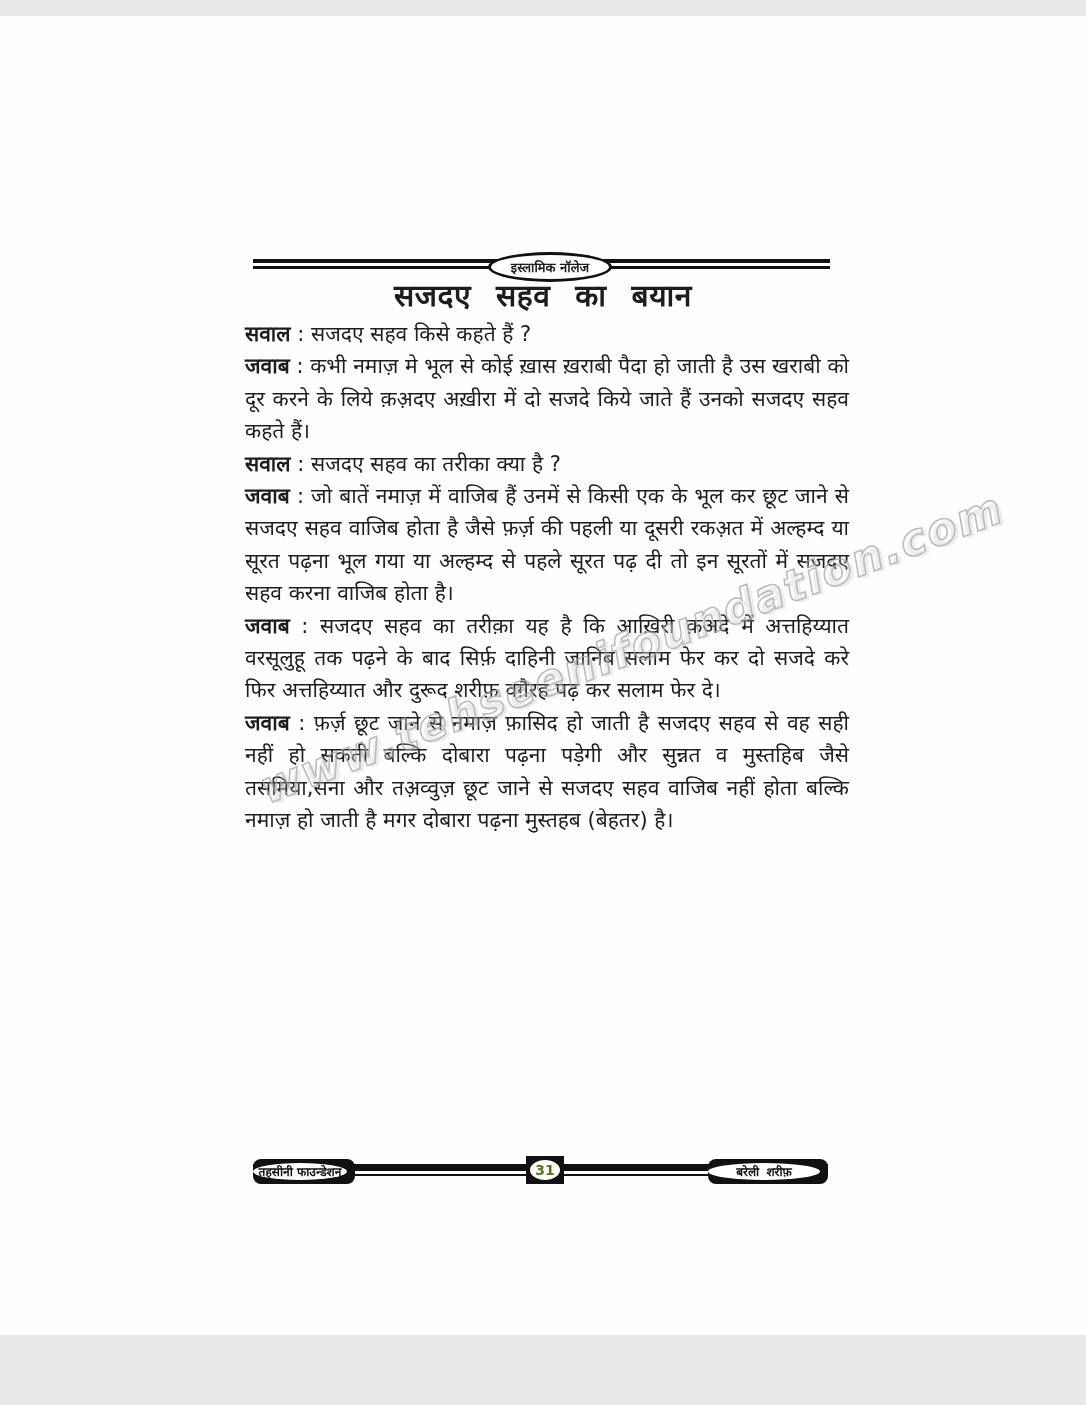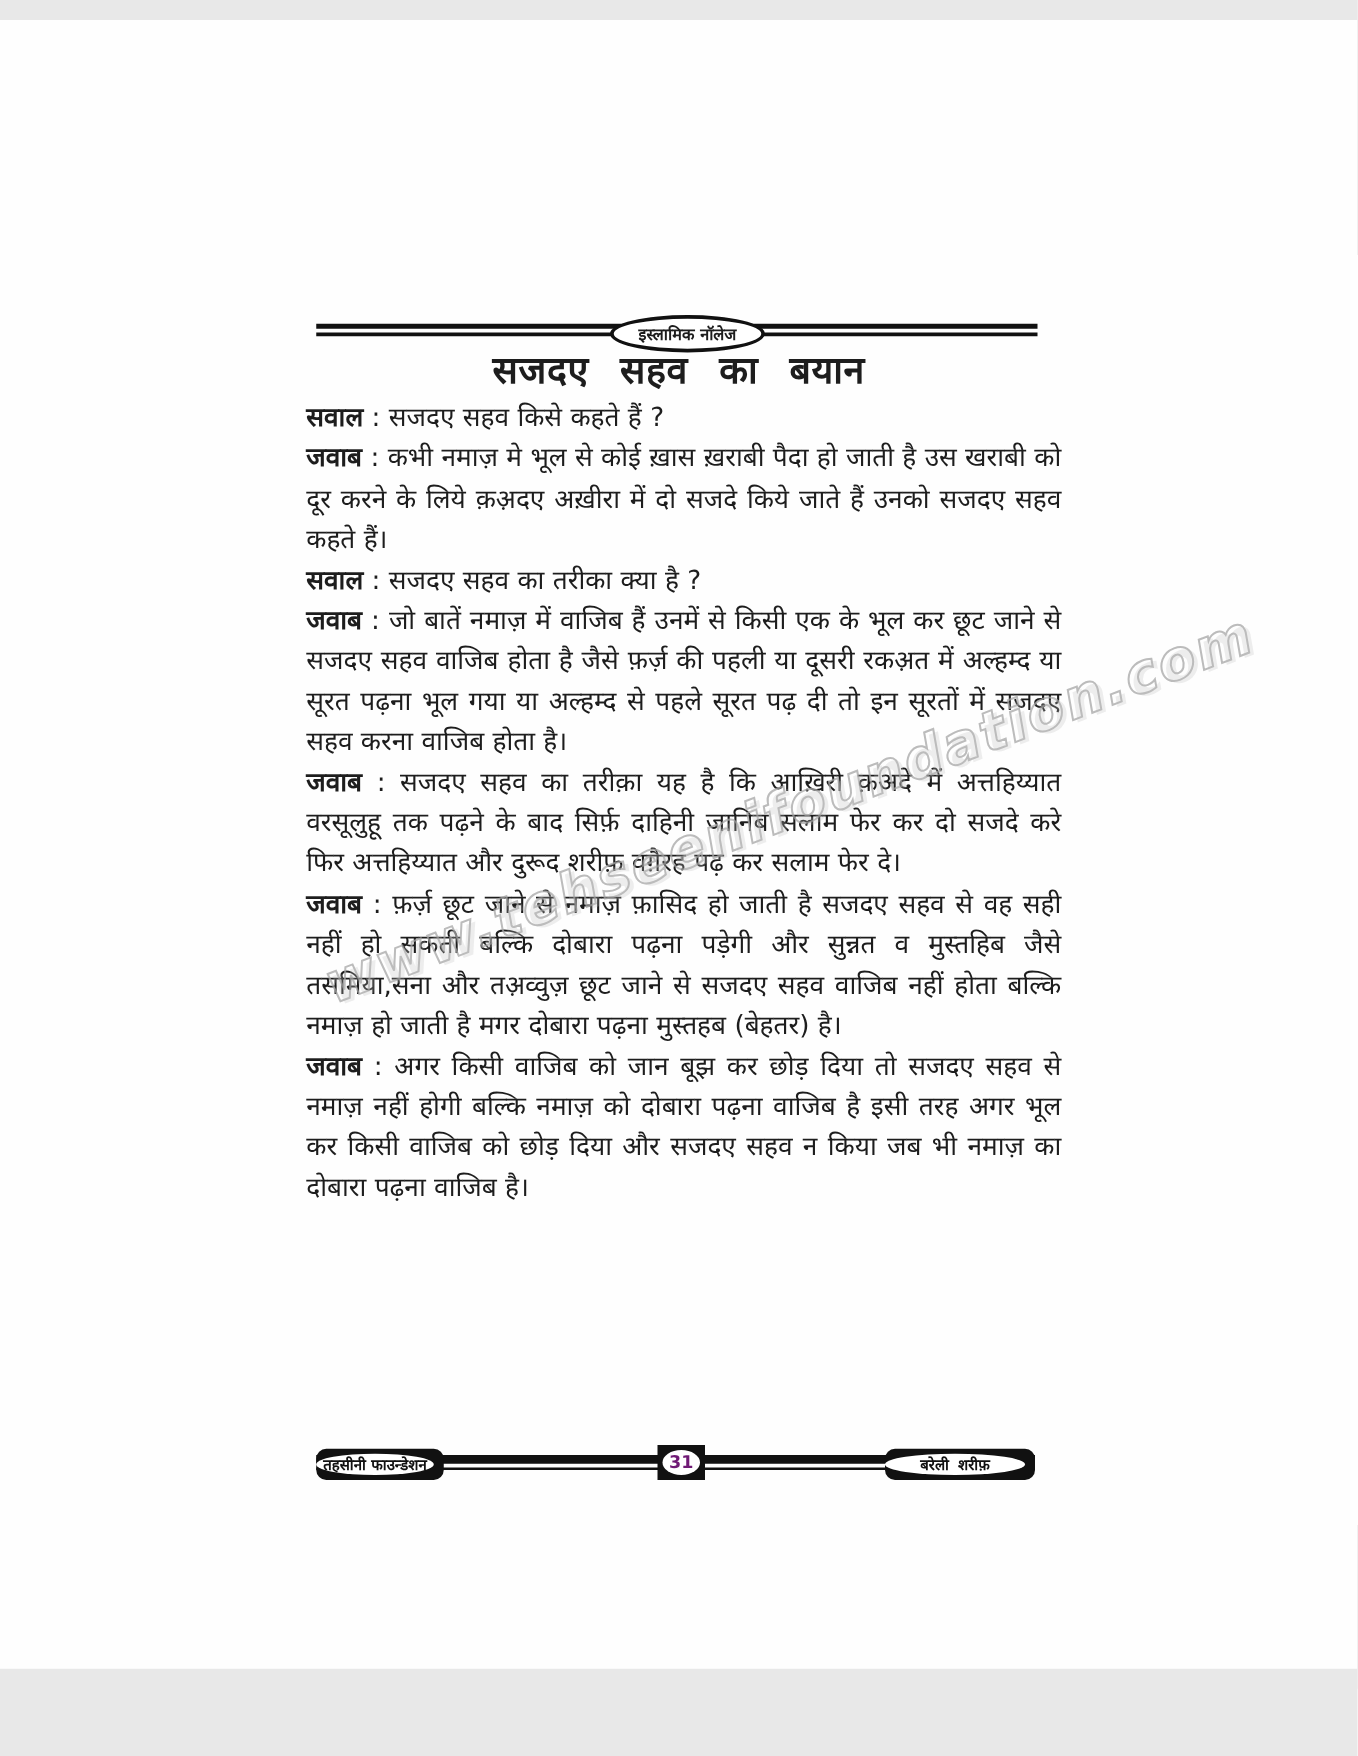--- a/index.html
+++ b/index.html
@@ -114,21 +114,21 @@
     background: #111;
     display: flex; align-items: center; justify-content: center;
     z-index: 2;
   }
   .footer-page-badge .pill-inner {
     background: #fff;
     border-radius: 50%;
     width: 30px; height: 20px;
     display: flex; align-items: center; justify-content: center;
     font-size: 14px; font-weight: bold;
-    color: #701a75;
+    color: #4d7c0f;
   }
 </style>
 </head>
 <body>
 
 <div class="page">
 
   <div class="header-rule"></div>
   <div class="header-badge">
     <span>इस्लामिक नॉलेज</span>
@@ -136,21 +136,20 @@
 
   <div class="page-title">सजदए सहव का बयान</div>
 
   <div class="body-text">
     <p><b class="qa-label">सवाल</b> <span>: सजदए सहव किसे कहते हैं ?</span></p>
     <p><b class="qa-label">जवाब</b> <span>: कभी नमाज़ मे भूल से कोई ख़ास ख़राबी पैदा हो जाती है उस खराबी को दूर करने के लिये क़अ़दए अख़ीरा में दो सजदे किये जाते हैं उनको सजदए सहव कहते हैं।</span></p>
     <p><b class="qa-label">सवाल</b> <span>: सजदए सहव का तरीका क्या है ?</span></p>
     <p><b class="qa-label">जवाब</b> <span>: जो बातें नमाज़ में वाजिब हैं उनमें से किसी एक के भूल कर छूट जाने से सजदए सहव वाजिब होता है जैसे फ़र्ज़ की पहली या दूसरी रकअ़त में अल्हम्द या सूरत पढ़ना भूल गया या अल्हम्द से पहले सूरत पढ़ दी तो इन सूरतों में सजदए सहव करना वाजिब होता है।</span></p>
     <p><b class="qa-label">जवाब</b> <span>: सजदए सहव का तरीक़ा यह है कि आख़िरी क़अदे में अत्तहिय्यात वरसूलुहू तक पढ़ने के बाद सिर्फ़ दाहिनी जानिब सलाम फेर कर दो सजदे करे फिर अत्तहिय्यात और दुरूद शरीफ़ वग़ैरह पढ़ कर सलाम फेर दे।</span></p>
     <p><b class="qa-label">जवाब</b> <span>: फ़र्ज़ छूट जाने से नमाज़ फ़ासिद हो जाती है सजदए सहव से वह सही नहीं हो सकती बल्कि दोबारा पढ़ना पड़ेगी और सुन्नत व मुस्तहिब जैसे तसमिया,सना और तअ़व्वुज़ छूट जाने से सजदए सहव वाजिब नहीं होता बल्कि नमाज़ हो जाती है मगर दोबारा पढ़ना मुस्तहब (बेहतर) है।</span></p>
-    <p><b class="qa-label">जवाब</b> <span>: अगर किसी वाजिब को जान बूझ कर छोड़ दिया तो सजदए सहव से नमाज़ नहीं होगी बल्कि नमाज़ को दोबारा पढ़ना वाजिब है इसी तरह अगर भूल कर किसी वाजिब को छोड़ दिया और सजदए सहव न किया जब भी नमाज़ का दोबारा पढ़ना वाजिब है।</span></p>
   </div>
 
   <div class="watermark">www.tehseenifoundation.com</div>
 
   <div class="footer-rule"></div>
   <div class="footer-pill footer-pill-left">
     <span class="pill-inner">तहसीनी फाउन्डेशन</span>
   </div>
   <div class="footer-page-badge">
     <span class="pill-inner">31</span>

